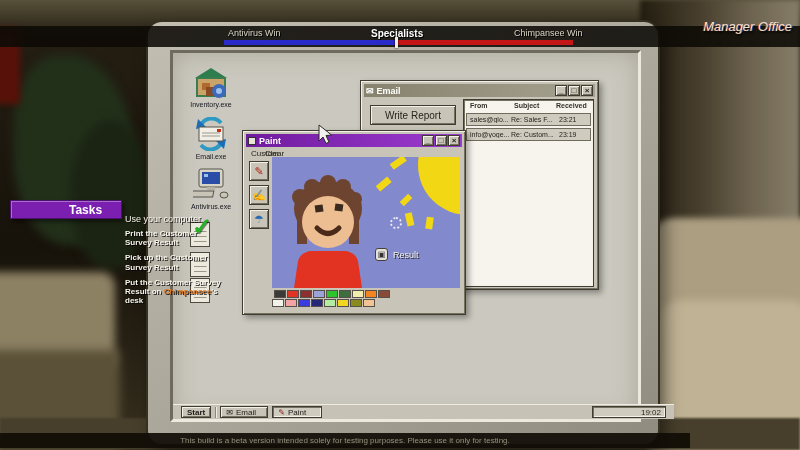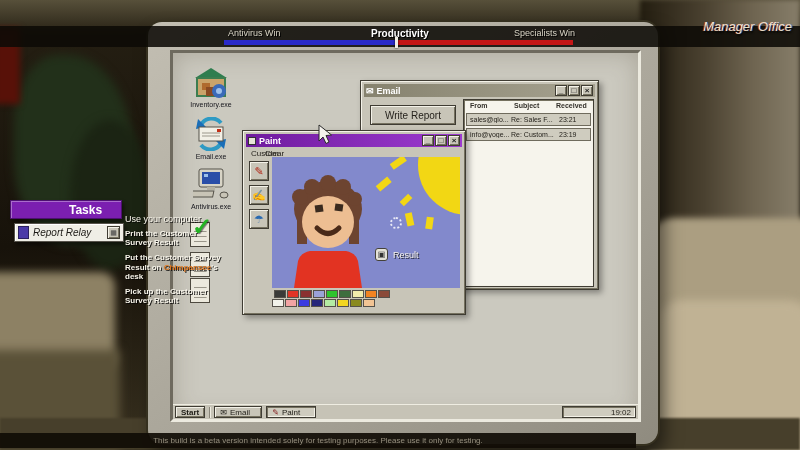--- a/index.html
+++ b/index.html
@@ -58,22 +58,22 @@
   .mailrow { position:absolute; left:2px; right:2px; height:13px; background:#cfccbf; border:1px solid #6f6b5d;
     display:flex; align-items:center; font-size:7px; color:#26231d; cursor:pointer; }
   .mailrow span { overflow:hidden; white-space:nowrap; }
 
   
   .toolbtn { width:20px; height:20px; font-size:11px; line-height:18px; text-align:center; }
   .swatch { position:absolute; width:12px; height:8px; border:1px solid #55514a; cursor:pointer; }
   .menuitem { font-size:8px; color:#26231d; cursor:pointer; }
 
   
-  .taskbar { left:173px; top:404px; width:465px; height:15px; background:#c6c3b6;
-    border-top:1px solid #efede2; display:flex; align-items:center; gap:4px; padding:1px 2px; }
+  .taskbar { left:173px; top:404px; width:501px; height:15px; background:#c6c3b6;
+    border-top:1px solid #efede2; display:flex; align-items:center; gap:4px; padding:1px 8px; }
   .tbbtn { height:12px; font-size:8px; color:#1d1b15; display:flex; align-items:center; gap:3px; padding:0 5px; }
   .clock { margin-left:auto; width:74px; height:12px; font-size:8px; color:#2a2721; display:flex;
     align-items:center; justify-content:flex-end; padding:0 4px; }
 
   
   .topbar { left:0; top:26px; width:800px; height:21px; background:rgba(12,10,6,.88); }
   .toplabel { position:absolute; top:2px; font-size:9px; color:#d9d5c6; text-shadow:1px 1px 0 #000; }
   .toplabel.center { font-weight:bold; color:#fff; font-size:10px; }
   .pbar { position:absolute; top:14px; left:224px; width:349px; height:5px; display:flex; }
   .pbar .blue { height:100%; }
@@ -85,21 +85,21 @@
     color:#fff; font-weight:bold; font-size:12px; display:flex; align-items:center; padding-left:58px; }
   .task-row { left:14px; top:223px; width:110px; height:19px; background:#efeee6; border:1px solid #55524a;
     box-shadow:inset 1px 1px 0 #fff, 2px 3px 4px rgba(0,0,0,.45); display:flex; align-items:center; gap:4px; padding:0 3px; }
   .task-sq { width:11px; height:13px; background:#4a3aa8; border:1px solid #2a2060; }
   .task-name { font-style:italic; font-size:10px; color:#1c1a16; white-space:nowrap; }
   .task-mini { margin-left:auto; width:13px; height:13px; font-size:7px; line-height:12px; text-align:center; color:#444; }
   .objectives { left:125px; top:214px; width:96px; color:#f7f4ea; text-shadow:1px 1px 0 rgba(0,0,0,.85); }
   .obj-h { font-size:9px; font-weight:normal; margin-bottom:5px; }
   .obj { font-size:8px; font-weight:bold; line-height:1.15; margin-bottom:6px; }
 
-  .betabar { left:0; top:433px; width:636px; height:15px; background:rgba(16,12,5,.92);
+  .betabar { left:0; top:433px; width:690px; height:15px; background:rgba(16,12,5,.92);
     display:flex; align-items:center; justify-content:center; }
   .betabar span { font-size:8px; color:#968f7e; }
 
   .options-prompt { left:375px; top:248px; display:flex; align-items:center; gap:5px; }
   .optkey { width:13px; height:13px; background:#e4e2d8; border:1px solid #44413a; border-radius:3px;
     font-size:8px; line-height:12px; text-align:center; color:#333; cursor:pointer; }
   .optlbl { font-size:9px; color:#f4f1e8; text-shadow:1px 1px 0 rgba(0,0,0,.8); }
   .reticle { left:390px; top:217px; width:12px; height:12px; border:2px dotted rgba(240,240,248,.95); border-radius:50%; }
 </style>
 </head>
@@ -267,22 +267,22 @@
     </div>
     <div class="sunken tbbtn" style="width:50px;">
       <span style="color:#8a2a2a;">✎</span>
       <span>Paint</span>
     </div>
     <div class="sunken clock">19:02</div>
   </div>
 
   <div class="abs topbar">
     <span class="toplabel" style="left:228px;">Antivirus Win</span>
-    <span class="toplabel center" style="left:371px;">Productivity</span>
-    <span class="toplabel" style="left:514px;">Specialists Win</span>
+    <span class="toplabel center" style="left:371px;">Specialists</span>
+    <span class="toplabel" style="left:514px;">Chimpansee Win</span>
     <div class="pbar">
       <div class="blue" style="width: 172px; background: rgb(42, 42, 200);"></div>
       <div class="red" style="background: rgb(196, 22, 22);"></div>
     </div>
     <div class="pmarker" style="left:395px;"></div>
   </div>
 
   <div class="abs managaroffice managaroffice"></div>
   <div class="abs managaroffice"></div>
   <div class="abs" style="right:8px; top:17px;">
@@ -292,30 +292,25 @@
   <span class="abs" style="right:0;"></span>
   <span class="abs managaroffice-x"></span>
   <div class="abs managaroffice-y"></div>
   <div class="abs" style="right:8px; top:17px;">
     <span class="managaroffice-lbl" style="font-style:italic; font-size:13px; color:#ece4c8; text-shadow:-1px 0 rgba(255,90,40,.55), 1px 0 rgba(70,130,255,.55), 1px 2px 2px #000;">Manager Office</span>
   </div>
 
   <div class="abs tasks-hdr" style="background: rgb(123, 31, 176);">
     <span style="position:absolute; left:58px;">Tasks</span>
   </div>
-  <div class="abs task-row">
-    <span class="task-sq"></span>
-    <span class="task-name">Report Relay</span>
-    <span class="task-mini raised">▦</span>
-  </div>
   <div class="abs objectives">
     <div class="obj-h">Use your computer</div>
     <div class="obj">Print the Customer Survey Result</div>
+    <div class="obj">Pick up the Customer Survey Result</div>
     <div class="obj"><span>Put the Customer Survey Result on </span><span style="color:#e07820;">Chimpansee</span><span>'s desk</span></div>
-    <div class="obj">Pick up the Customer Survey Result</div>
   </div>
 
   <div class="abs reticle"></div>
   <div class="abs options-prompt">
     <span class="optkey">▣</span>
     <span class="optlbl">Result</span>
   </div>
 
   <svg class="abs" style="left:318px; top:124px;" width="15" height="21" viewBox="0 0 15 21">
     <path d="M1,1 L1,17 L5,13 L8,19.5 L11,18 L8,11.5 L13.5,11 Z" fill="#f4f2ec" stroke="#2a2a2a" stroke-width="1"></path>

